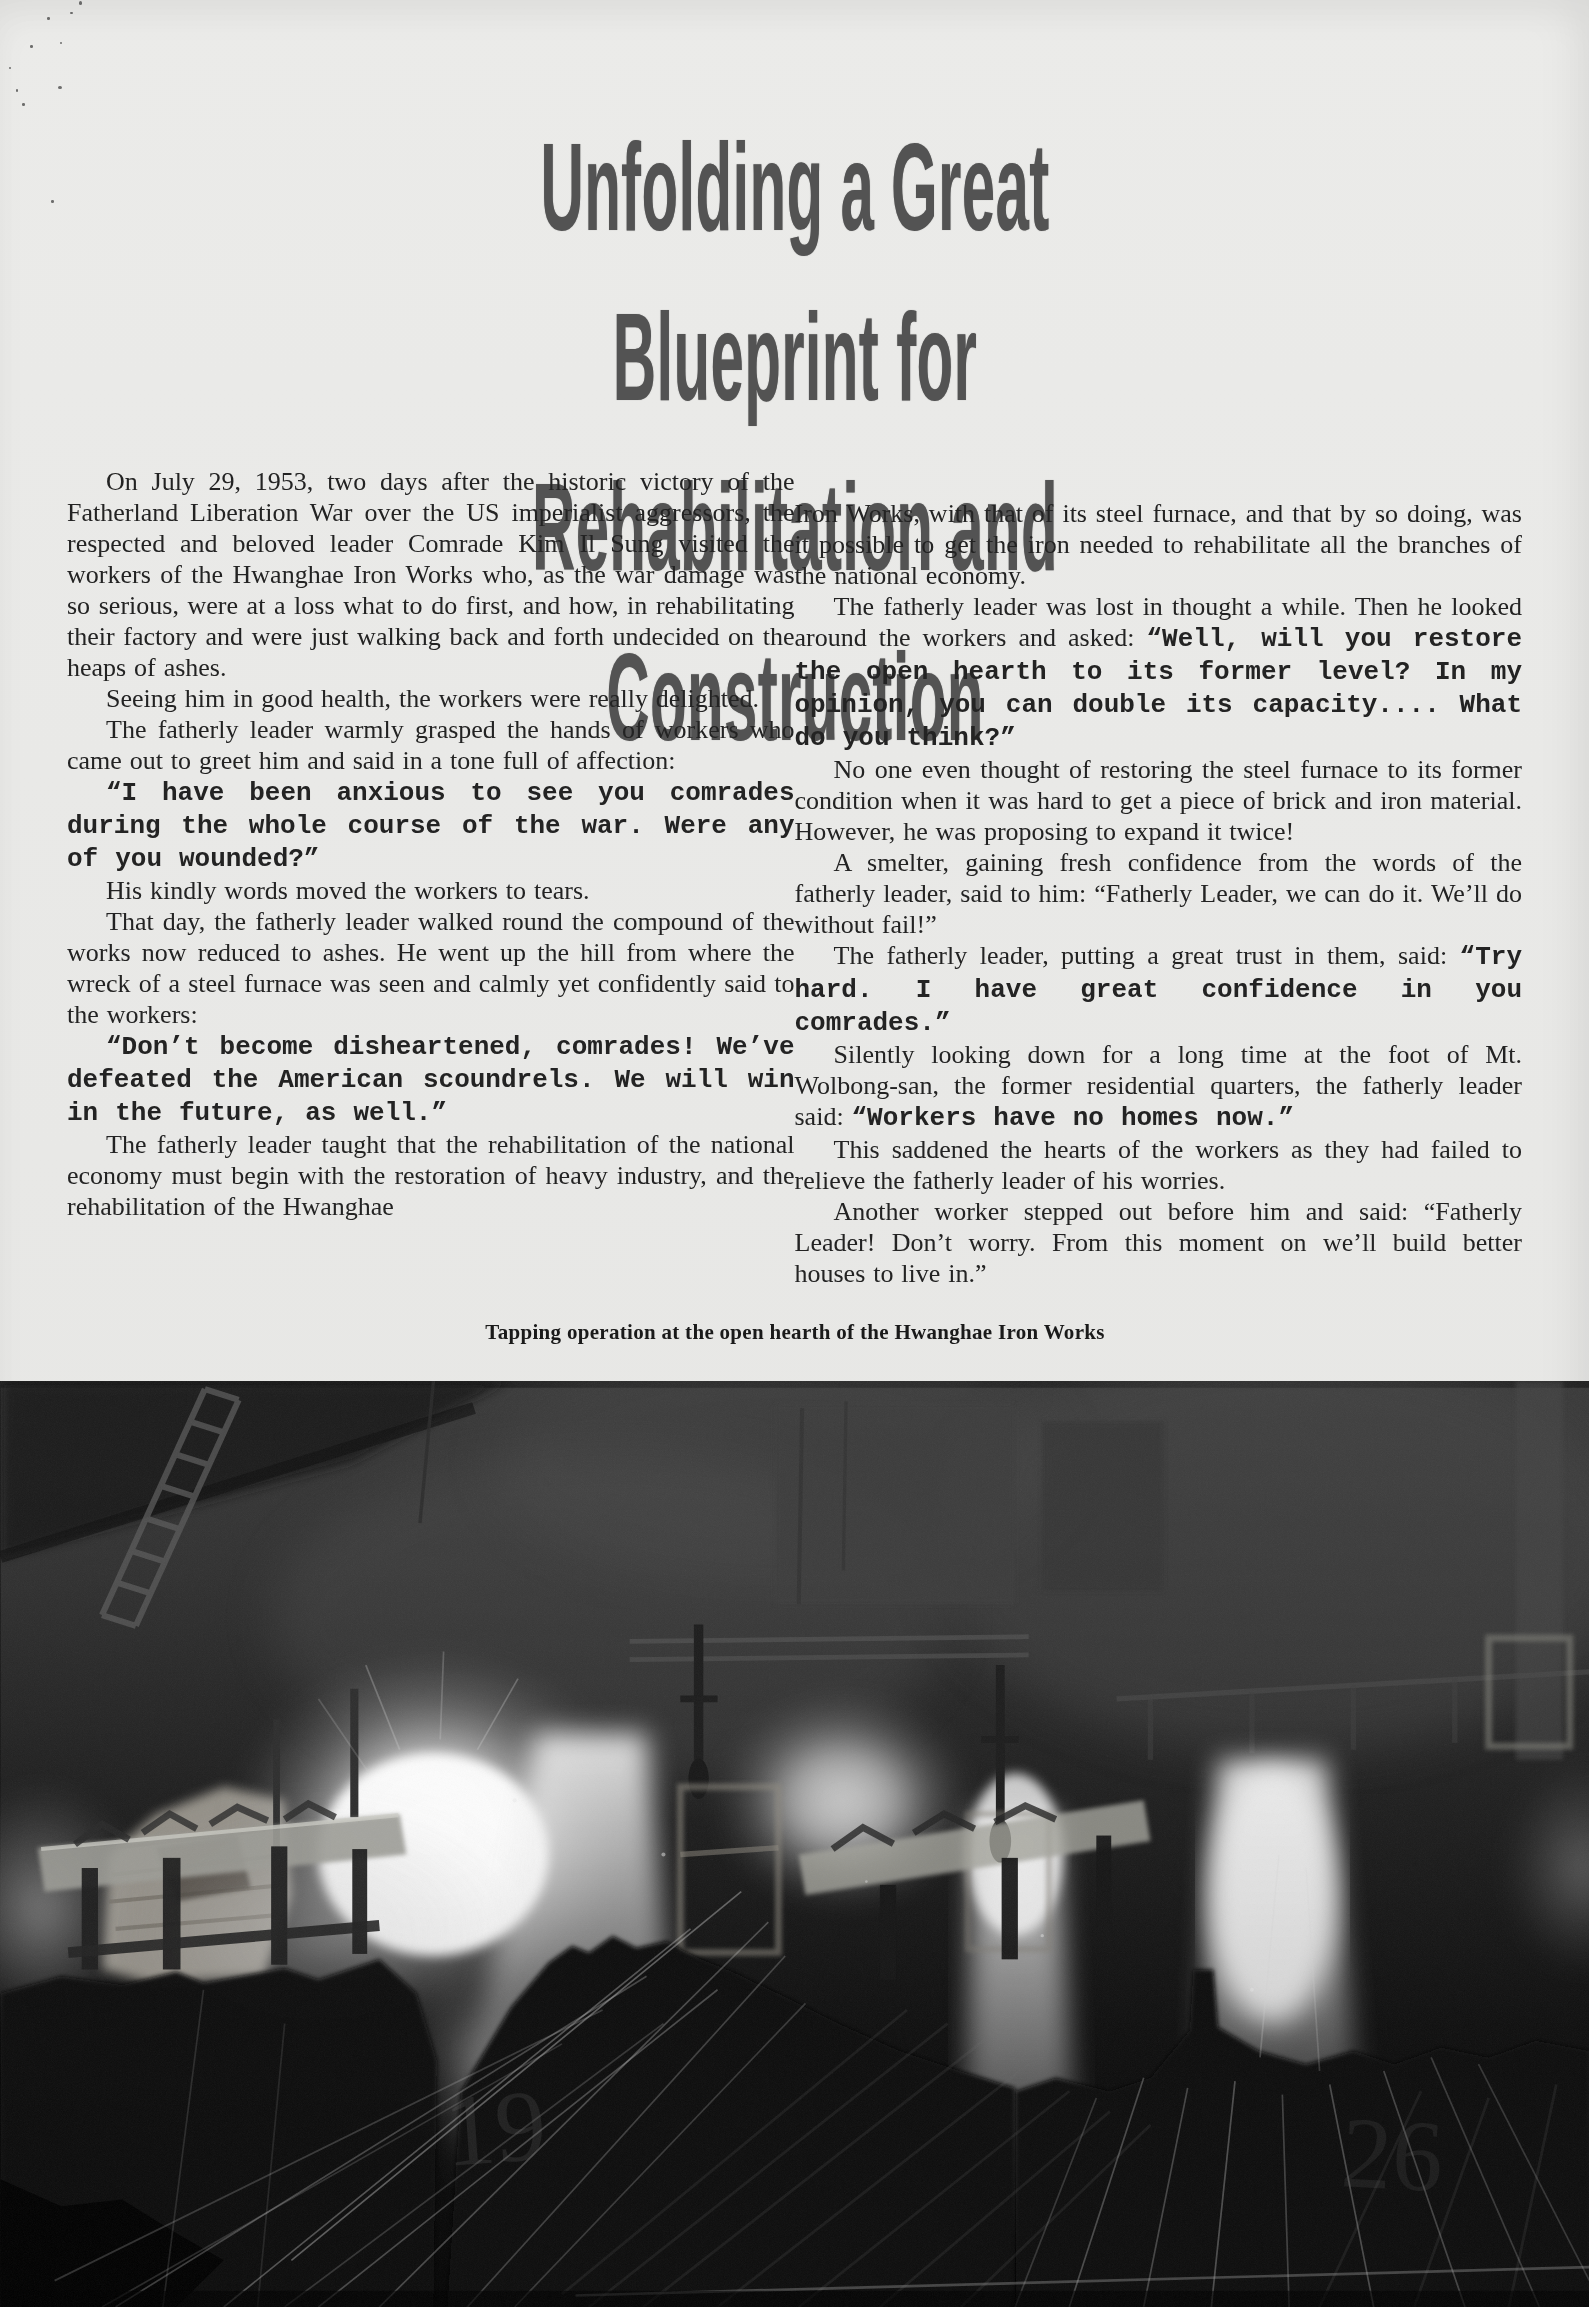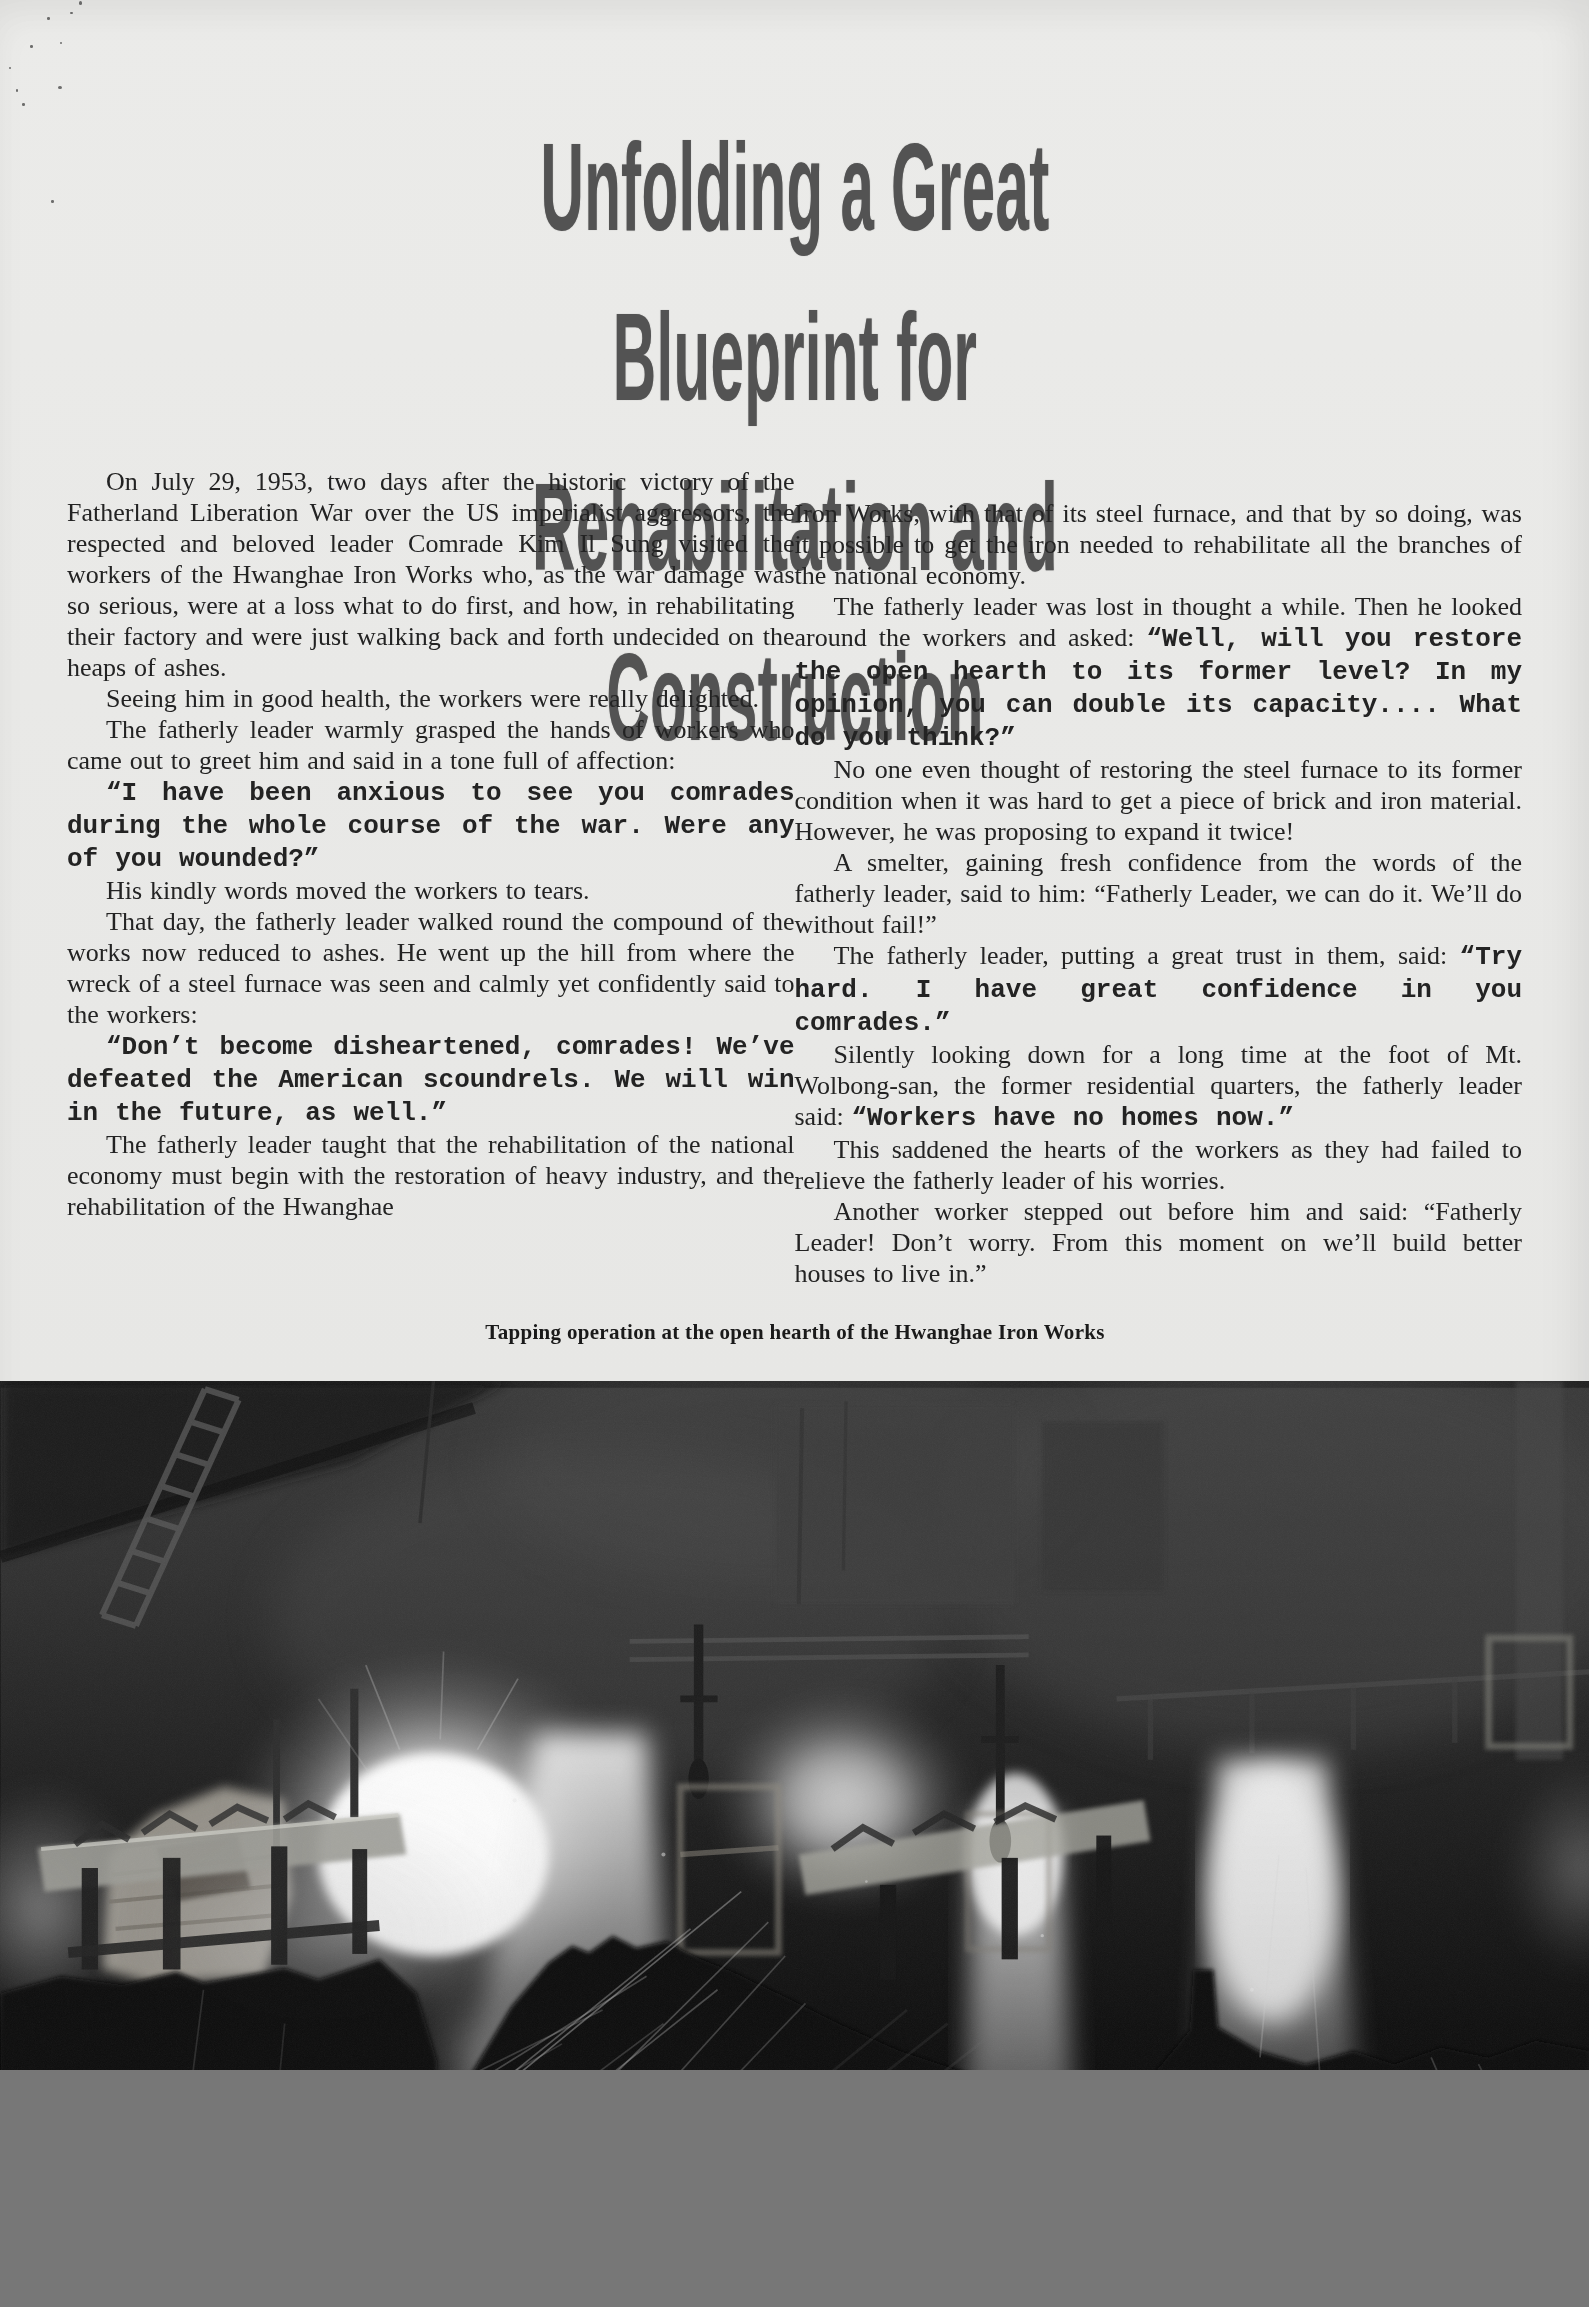--- a/index.html
+++ b/index.html
@@ -1,18 +1,18 @@
 <!DOCTYPE html>
 <html style="font-size:10.8px"><head>
 <meta charset="utf-8">
 <style>
   html,body{margin:0;padding:0;background:#777;}
   .page{
     position:relative;
-    width:1590px;height:2070px;
+    width:1590px;height:2307px;
     background:linear-gradient(180deg,#ebebe9 0%,#e8e8e6 50%,#e5e5e3 100%);
     box-shadow:inset -17.6px 0 41px rgba(0,0,0,.05), inset 0 20px 34px rgba(0,0,0,.03);
     overflow:hidden;
     font-family:"Liberation Serif", serif;
     color:#232323;
   }
   
   .speck{position:absolute;background:#2a2a2a;border-radius:50%;opacity:.65;}
   
   .title{

